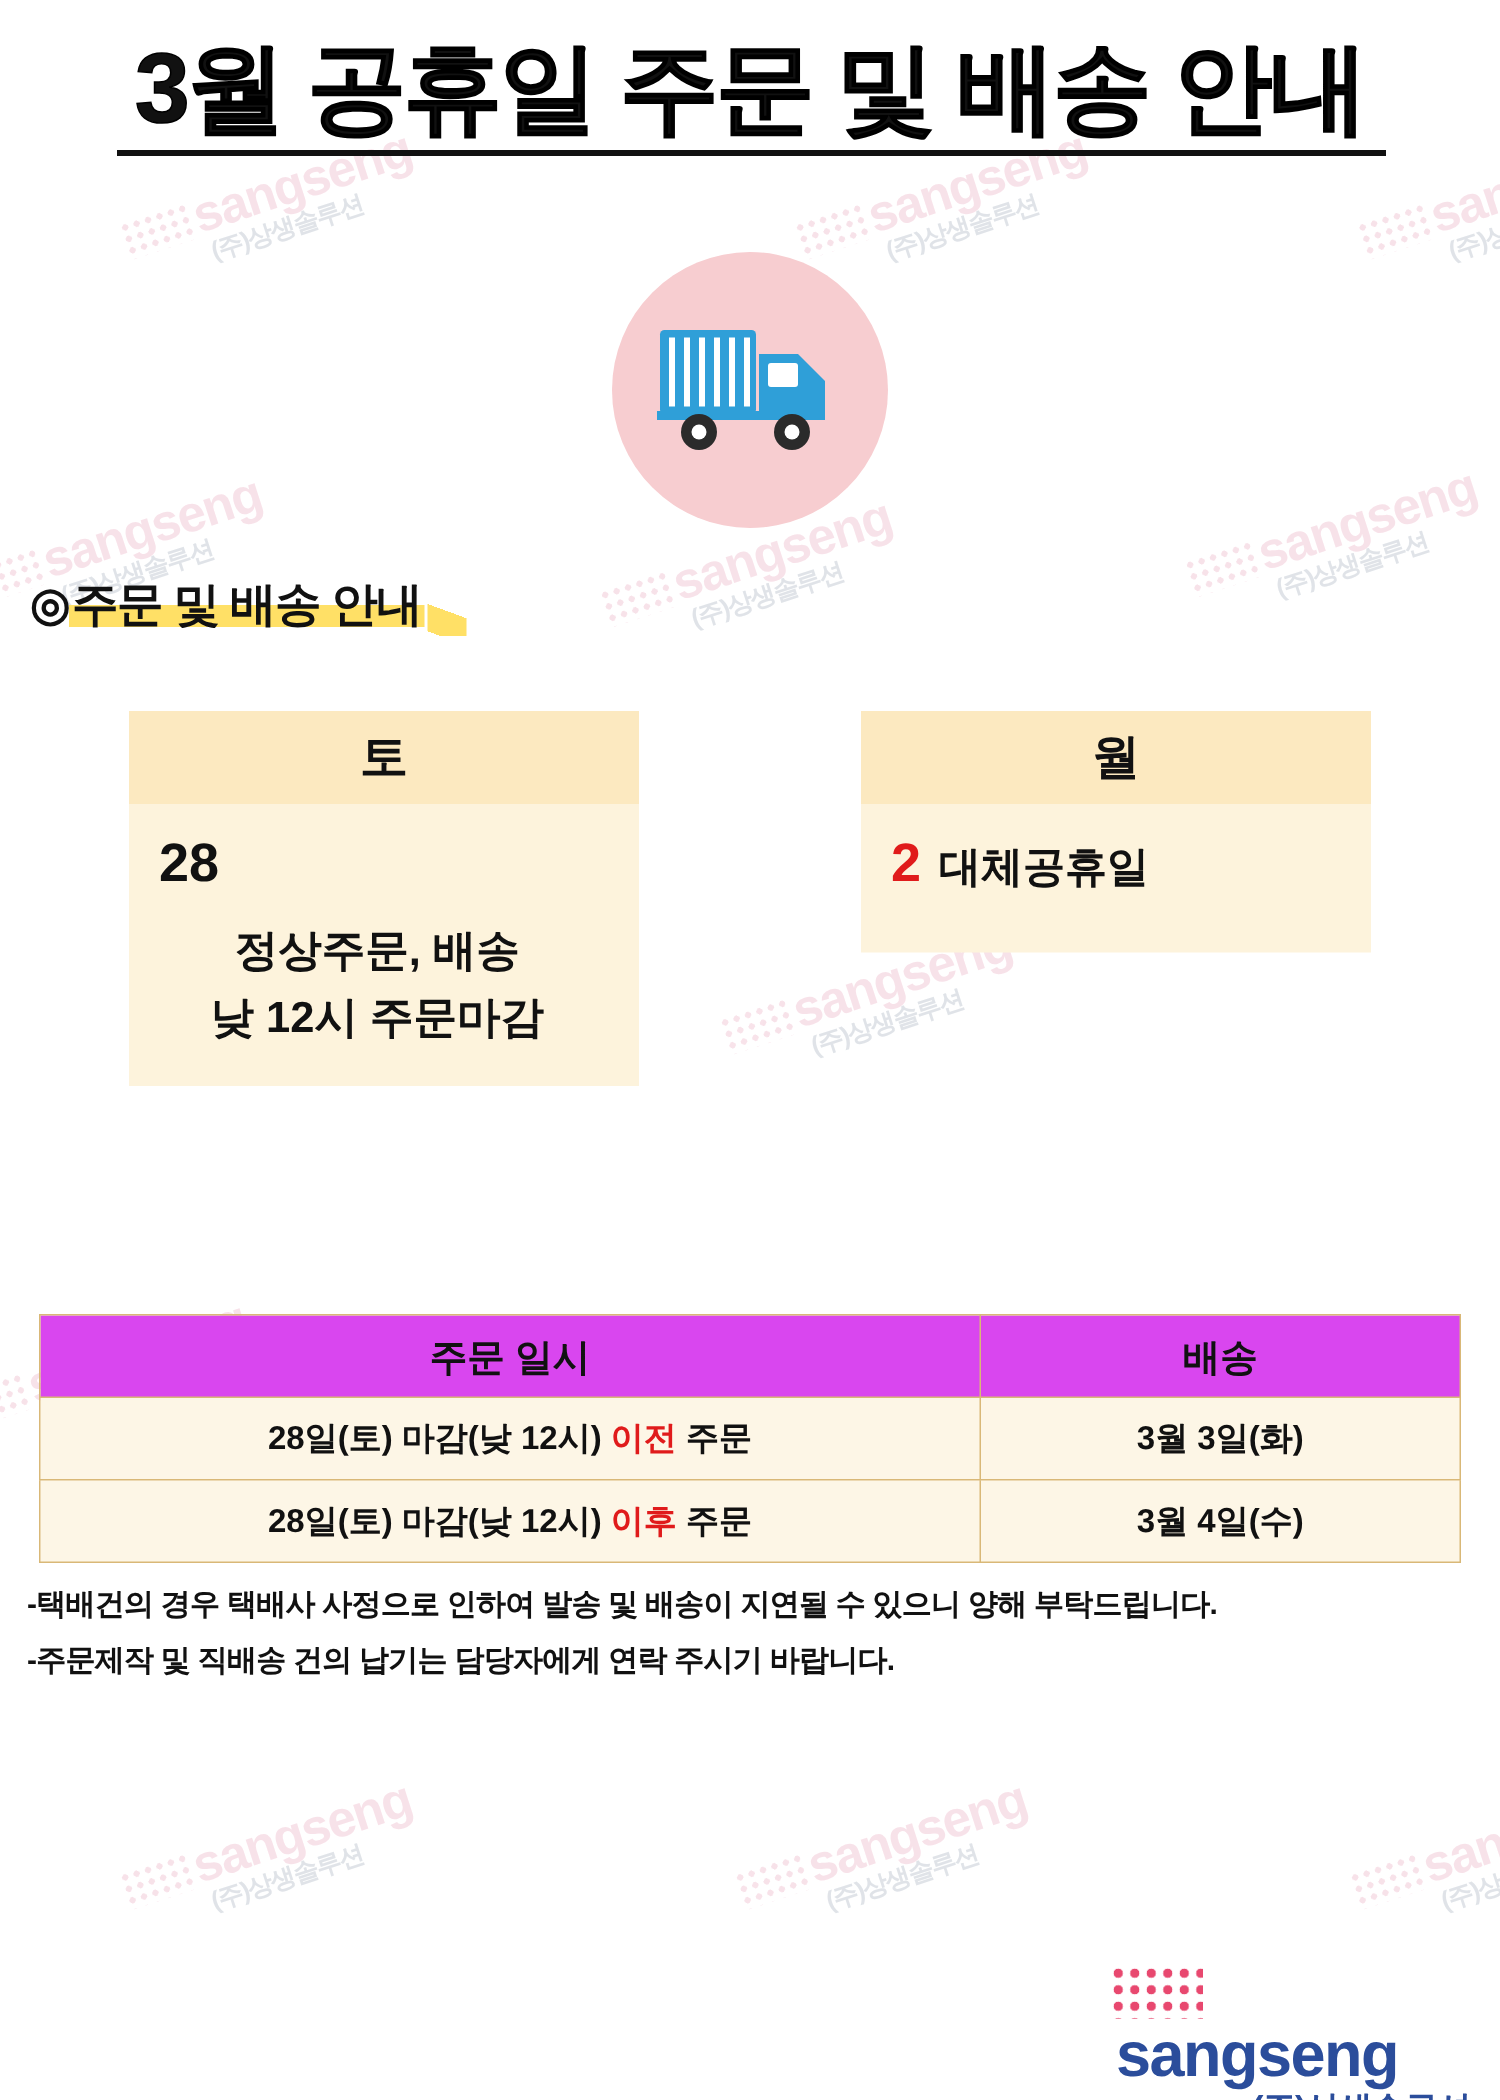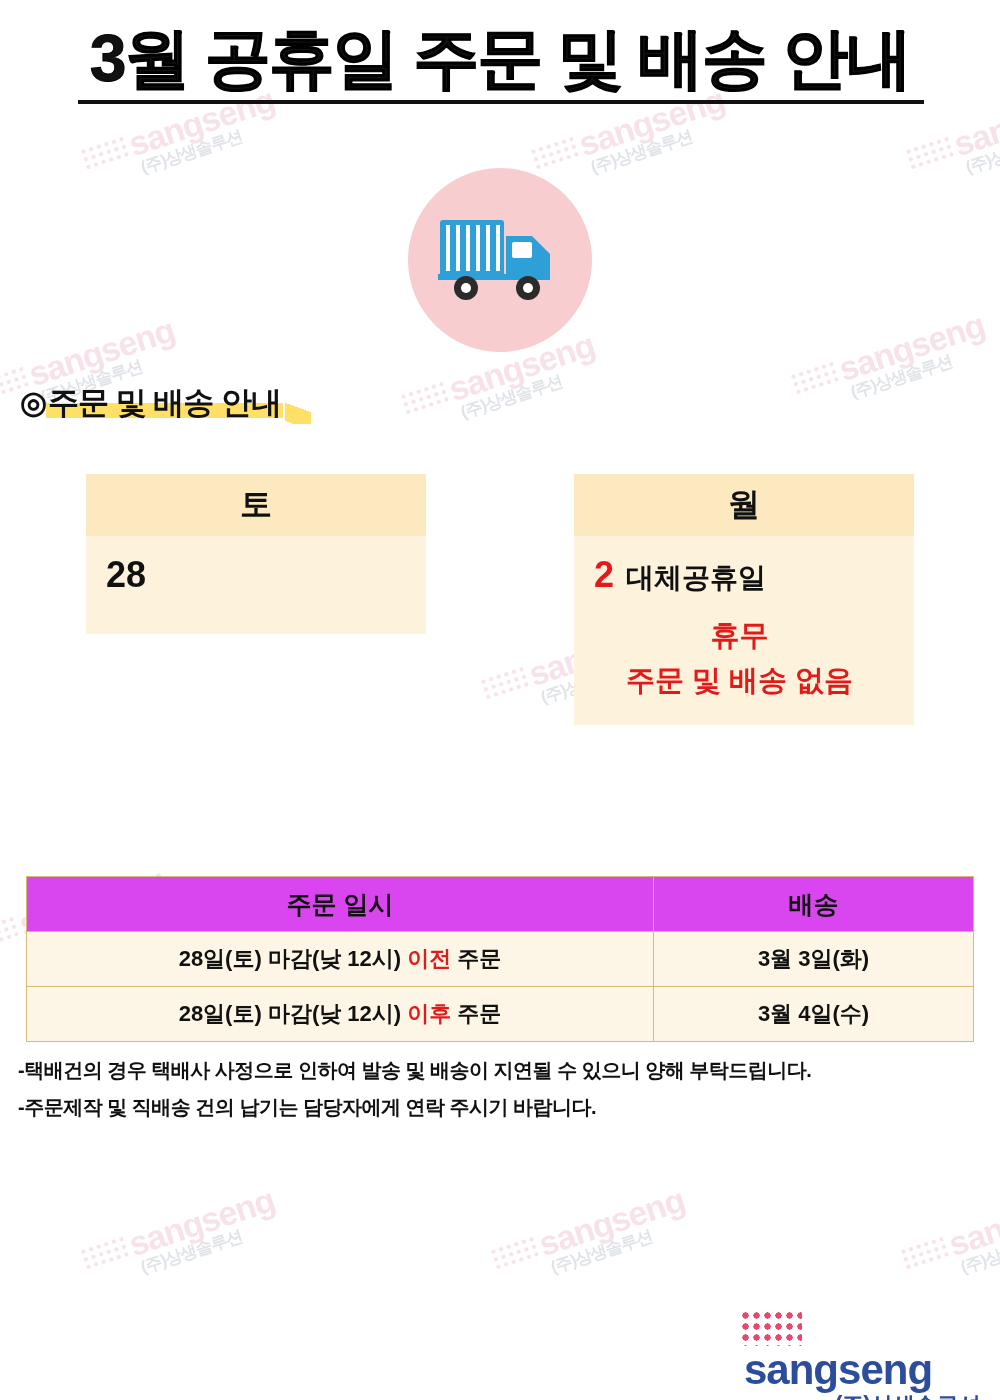--- a/index.html
+++ b/index.html
@@ -317,32 +317,32 @@
   </div>
 
   <div class="section-head" id="head-order">
     <span>◎</span><span class="hl">주문 및 배송 안내</span><span class="hl-tail"></span>
   </div>
 
   <div class="day-card" id="card-sat">
     <div class="dc-head">토</div>
     <div class="dc-body">
       <div class="dc-daynum">28</div>
+      <div class="dc-lines">
+        <div>정상주문, 배송</div>
+        <div>낮 12시 주문마감</div>
+      </div>
     </div>
   </div>
 
   <div class="day-card" id="card-mon">
     <div class="dc-head">월</div>
     <div class="dc-body">
       <div class="dc-daynum">
         <span>2</span><span class="alt">대체공휴일</span>
-      </div>
-      <div class="dc-lines">
-        <div>휴무</div>
-        <div>주문 및 배송 없음</div>
       </div>
     </div>
   </div>
 
 
   <table class="sched-table">
     <thead>
       <tr>
         <th class="col-a">주문 일시</th>
         <th>배송</th>

